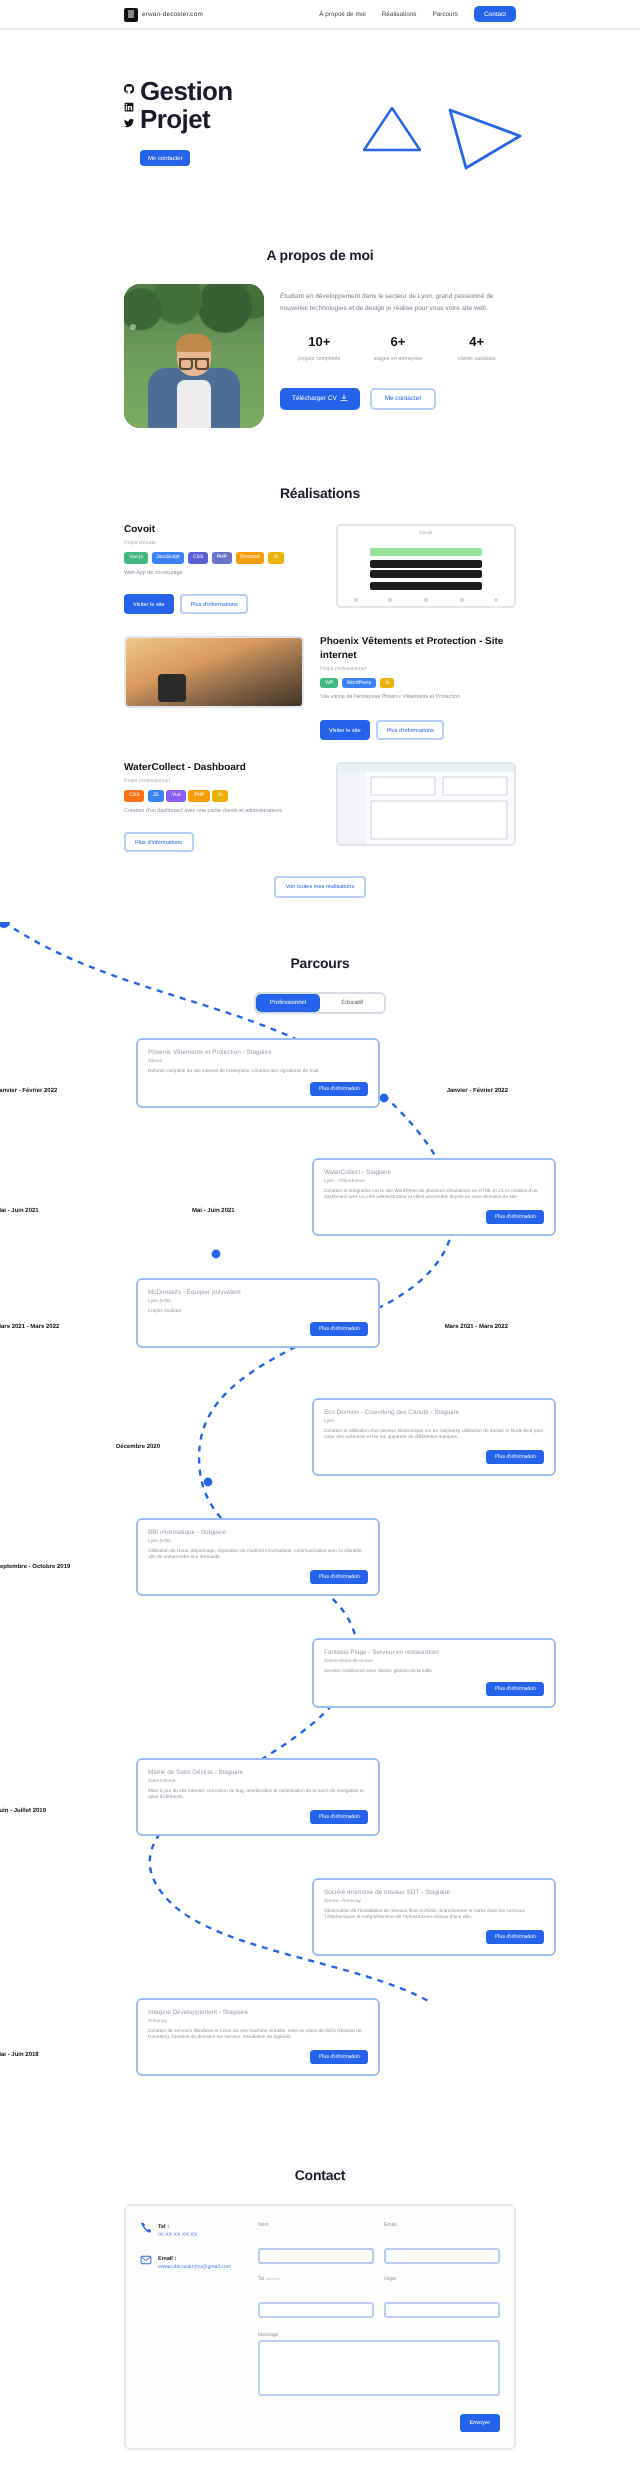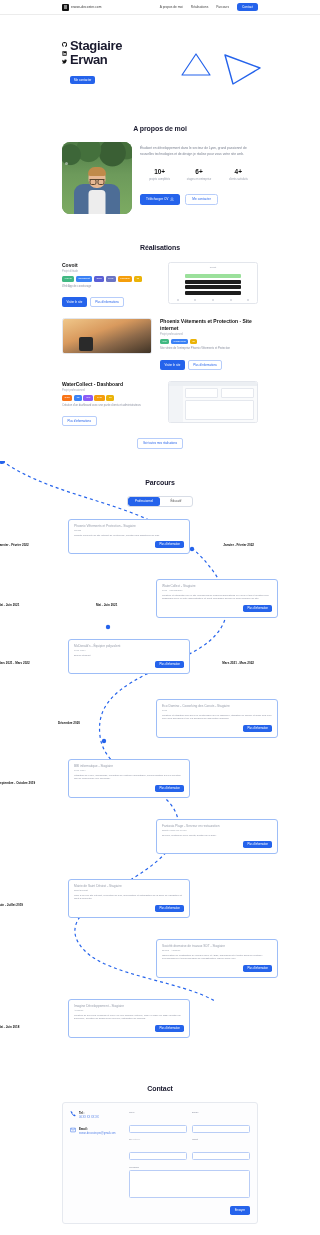--- a/index.html
+++ b/index.html
@@ -222,22 +222,22 @@
                 <path d="M1 2.2C1 1.5 1.5 1 2.2 1h11.6c.7 0 1.2.5 1.2 1.2v11.6c0 .7-.5 1.2-1.2 1.2H2.2C1.5 15 1 14.5 1 13.8V2.2zM5 13V6.2H2.8V13H5zM3.9 5.3c.8 0 1.3-.5 1.3-1.2 0-.7-.5-1.2-1.3-1.2s-1.3.5-1.3 1.2c0 .7.5 1.2 1.3 1.2zM8.4 13V9.2c0-.2 0-.4.1-.5.2-.4.5-.8 1.1-.8.8 0 1.2.6 1.2 1.6V13h2.2V9.2c0-2-1.1-3-2.5-3-1.2 0-1.7.7-2 1.1V6.2H6.3l.1 1.6V13h2z"></path>
               </svg>
           </span>
           <span class="social-ic">
             <svg viewBox="0 0 16 16" fill="currentColor">
                 <path d="M16 3a6.6 6.6 0 01-1.9.5A3.3 3.3 0 0015.5 1.7c-.6.4-1.3.7-2.1.8A3.3 3.3 0 007.8 5.6 9.3 9.3 0 011.1 2.2a3.3 3.3 0 001 4.4 3.3 3.3 0 01-1.5-.4 3.3 3.3 0 002.6 3.2 3.3 3.3 0 01-1.5.1 3.3 3.3 0 003 2.3A6.6 6.6 0 010 13.2a9.3 9.3 0 005 1.5c6.1 0 9.4-5 9.4-9.4v-.4c.7-.5 1.2-1.1 1.6-1.9z"></path>
               </svg>
           </span>
         </div>
         <div>
-          <div class="hero-name">Stagiaire</div>
-          <div class="hero-name">Erwan</div>
+          <div class="hero-name">Gestion</div>
+          <div class="hero-name">Projet</div>
           <span class="hero-badge">Me contacter</span>
         </div>
       </div>
     </div>
     <div class="hero-art">
       <svg class="tri" width="34" height="28" viewBox="0 0 34 28">
         <path d="M17 3 L31 24 L3 24 Z" fill="none" stroke="#2563eb" stroke-width="1.2" stroke-linejoin="round"></path>
       </svg>
       <svg class="tri" width="44" height="36" viewBox="0 0 44 36">
         <path d="M5 4 L40 17 L13 33 Z" fill="none" stroke="#2563eb" stroke-width="1.4" stroke-linejoin="round"></path>

